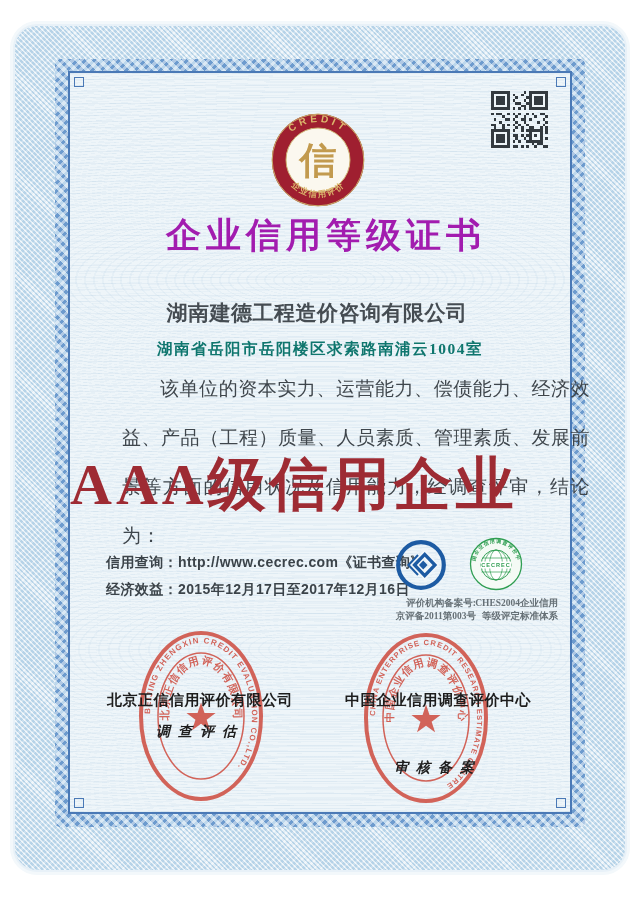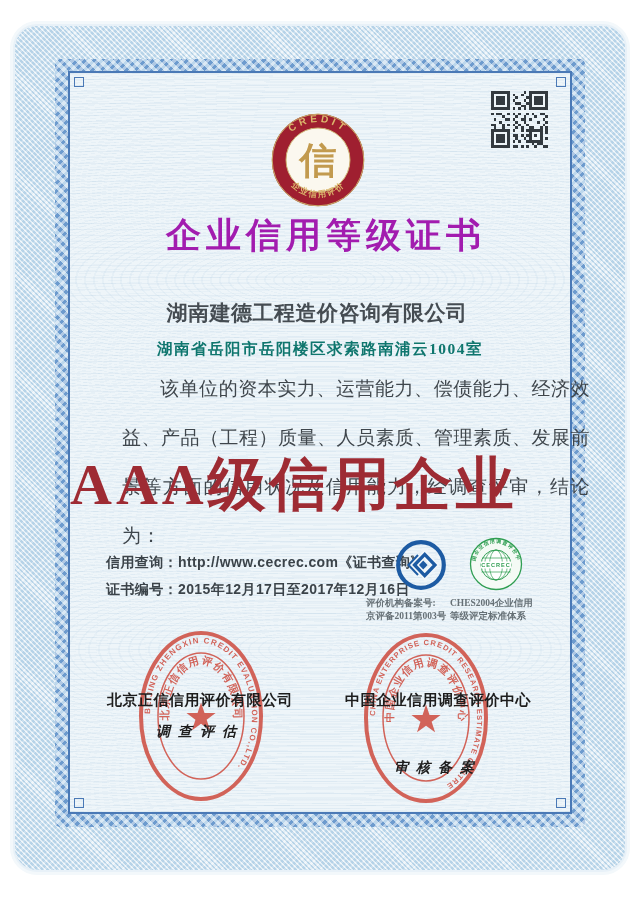--- a/index.html
+++ b/index.html
@@ -71,21 +71,21 @@
     font-family:"Liberation Serif","DejaVu Serif",serif;
     font-size:58px;font-weight:bold;color:#9e2b33;letter-spacing:4px;
   }
   
   .info{left:106px;top:549px;font-size:14px;font-weight:bold;color:#3b4349;line-height:27px;letter-spacing:0.4px;}
   .info .row{white-space:nowrap;}
   
   .blue-emblem{left:394px;top:537px;width:54px;height:56px;}
   .green-emblem{left:468px;top:534px;width:56px;height:60px;}
   .emb-cap{
-    text-align:left;font-size:9.5px;line-height:13px;color:#667076;
+    text-align:right;font-size:9.5px;line-height:13px;color:#667076;
     font-family:"Liberation Serif","DejaVu Serif",serif;font-weight:600;
   }
   .cap-blue{left:366px;top:597px;width:110px;}
   .cap-green{left:450px;top:597px;width:108px;}
   
   .seal{width:134px;height:176px;opacity:.88;}
   .seal-left{left:134px;top:628px;}
   .seal-right{left:359px;top:630px;}
   .overlay-name{
     text-align:center;font-size:15px;color:#1d1d1d;letter-spacing:0.5px;
@@ -162,21 +162,21 @@
 
 <div class="abs bodytext">该单位的资本实力、运营能力、偿债能力、经济效益、产品（工程）质量、人员素质、管理素质、发展前景等方面的信用状况及信用能力，经调查评审，结论为：</div>
 
 <div class="abs rating">AAA级信用企业</div>
 
 <div class="abs info">
   <div class="row">
     <span>信用查询：</span><span>http://www.cecrec.com《证书查询》</span>
   </div>
   <div class="row">
-    <span>证书编号：</span><span>2015年12月17日至2017年12月16日</span>
+    <span>经济效益：</span><span>2015年12月17日至2017年12月16日</span>
   </div>
 </div>
 
 <svg class="abs blue-emblem" viewBox="0 0 58 58">
   <circle cx="29" cy="29" r="24.5" fill="none" stroke="#1d5ba3" stroke-width="4.5"></circle>
   <path d="M 14 29 L 25 17.5 L 36 29 L 25 40.5 Z" fill="#1d5ba3"></path>
   <path d="M 22 29 L 33 17.5 L 44 29 L 33 40.5 Z" fill="none" stroke="#f2f7fa" stroke-width="7"></path>
   <path d="M 22 29 L 33 17.5 L 44 29 L 33 40.5 Z" fill="none" stroke="#1d5ba3" stroke-width="3.5"></path>
 </svg>
 

